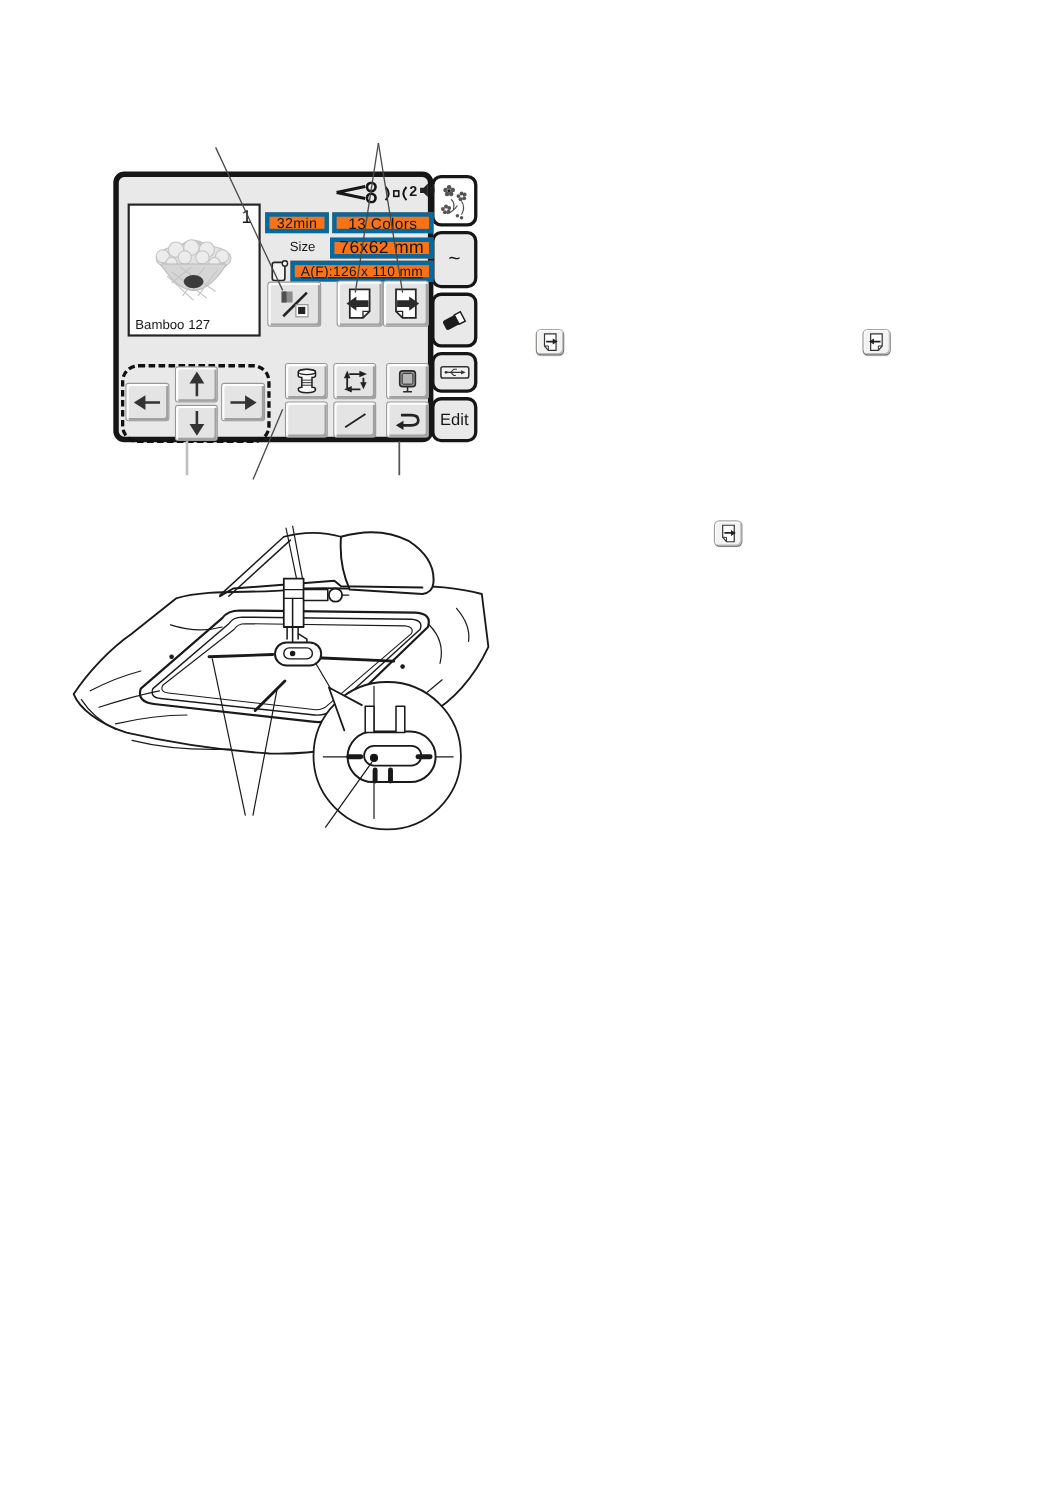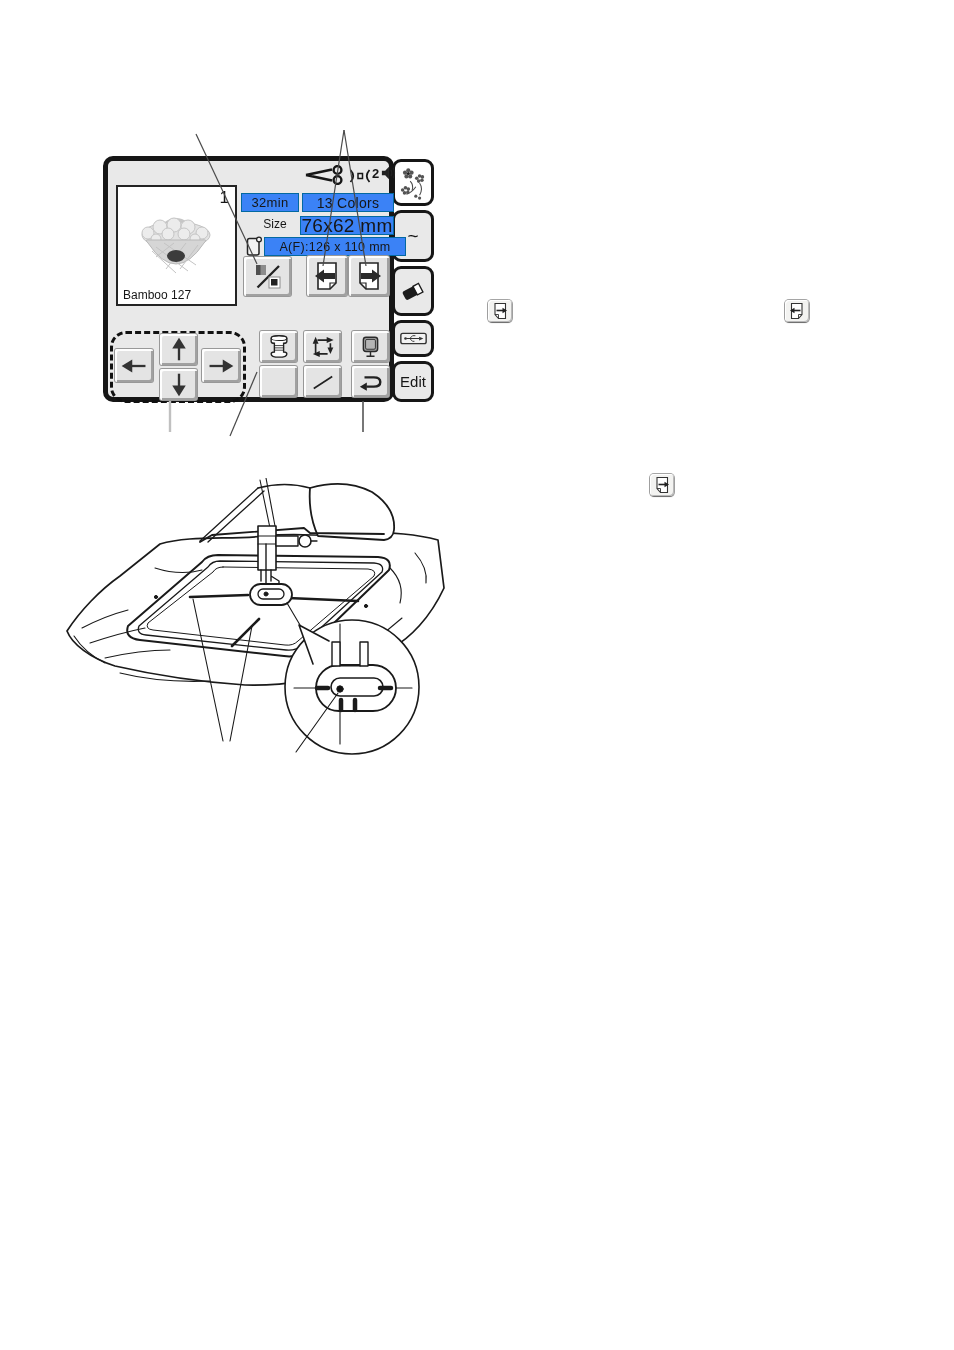--- a/index.html
+++ b/index.html
@@ -6,21 +6,21 @@
   #page{position:relative;width:954px;height:1350px;background:#ffffff;overflow:hidden;
         font-family:"Liberation Sans",sans-serif;color:#161616;}
   
   #lcd{position:absolute;left:103px;top:156px;width:331px;height:246px;}
   #lcd-panel{position:absolute;left:0;top:0;width:291px;height:246px;box-sizing:border-box;
              border:5px solid #161616;border-radius:10px;background:#e9e9e9;z-index:1;}
   .tab{position:absolute;left:289px;width:42px;box-sizing:border-box;background:#e9e9e9;
        border:3px solid #161616;border-radius:9px;display:flex;align-items:center;justify-content:center;z-index:0;}
   .tab.active{background:#ffffff;}
   .abs{position:absolute;}
-  .field{position:absolute;background:#3b82f6;border:1px solid #0369a1;box-sizing:border-box;
+  .field{position:absolute;background:#f97316;border:4px solid #0369a1;box-sizing:border-box;
          display:flex;align-items:center;justify-content:center;font-size:13px;letter-spacing:.3px;white-space:nowrap;}
   .btn{position:absolute;background:#e4e4e4;border-radius:2px;box-sizing:border-box;
        box-shadow:inset 2px 2px 0 rgba(255,255,255,.95), inset -2px -2px 0 rgba(116,116,116,.6), 0 0 0 1px #989898;
        display:flex;align-items:center;justify-content:center;}
   #jog-pad{position:absolute;left:2px;top:170px;width:136px;height:72px;box-sizing:border-box;
            border:3px dashed #111;border-radius:16px;}
   #preview{position:absolute;left:8px;top:24px;width:121px;height:121px;background:#fff;
            border:2px solid #242424;box-sizing:border-box;}
   .mini-btn{position:absolute;width:24px;height:22px;background:#f3f3f1;border-radius:4px;box-sizing:border-box;
             box-shadow:inset 1px 1px 0 #ffffff, inset -1px -1px 0 #b9b9b9, 0 1px 1px rgba(0,0,0,.35), 0 0 0 1px #a5a5a5;
@@ -125,26 +125,26 @@
           <path d="M22,44 Q50,86 78,44 Q82,40 76,41 L24,41 Q18,40 22,44 Z" fill="#d6d6d6" stroke="#b8b8b8"></path>
           <path d="M30,48 L62,72 M38,44 L70,66 M26,52 L50,74 M48,44 L30,58 M60,44 L40,70 M72,46 L54,70" stroke="#c3c3c3" stroke-width="1" fill="none"></path>
           <ellipse cx="50" cy="57" rx="9" ry="6" fill="#3c3c3c"></ellipse>
         </svg>
         <div class="abs" style="left:5px;bottom:2px;font-size:12px;">Bamboo 127</div>
       </div>
 
       <div class="field" style="left:133px;top:32px;width:58px;height:19px;">32min</div>
       <div class="field" style="left:194px;top:32px;width:92px;height:19px;font-size:14px;">13 Colors</div>
       <div class="abs" style="left:146px;top:56px;width:42px;font-size:12px;text-align:center;">Size</div>
-      <div class="field" style="left:192px;top:55px;width:94px;height:19px;font-size:19px;">76x62 mm</div>
+      <div class="field" style="left:192px;top:55px;width:94px;height:19px;font-size:16px;">76x62 mm</div>
       <svg class="abs" style="left:138px;top:74px;" width="17" height="22" viewBox="0 0 17 22">
         <rect x="1.5" y="3.5" width="11.5" height="16.5" rx="2" fill="#f3f3f3" stroke="#242424" stroke-width="1.5"></rect>
         <circle cx="13" cy="4.5" r="2.4" fill="#f3f3f3" stroke="#242424" stroke-width="1.3"></circle>
       </svg>
-      <div class="field" style="left:156px;top:76px;width:142px;height:19px;font-size:12.5px;">A(F):126 x 110 mm</div>
+      <div class="field" style="left:156px;top:76px;width:130px;height:19px;font-size:12.5px;text-decoration:underline;">A(F):126 x 110 mm</div>
 
       <div class="btn" style="left:136px;top:96px;width:47px;height:39px;">
         <svg width="30" height="30" viewBox="0 0 30 30">
           <rect x="3" y="3" width="10" height="10" fill="#8c8c8c"></rect>
           <rect x="3" y="3" width="4.5" height="10" fill="#4f4f4f"></rect>
           <path d="M4.5,25.5 L26,4" stroke="#222" stroke-width="2.3"></path>
           <rect x="16" y="15" width="11" height="11" fill="#fff" stroke="#8c8c8c"></rect>
           <rect x="18" y="17" width="6.5" height="6.5" fill="#222"></rect>
         </svg>
       </div>

